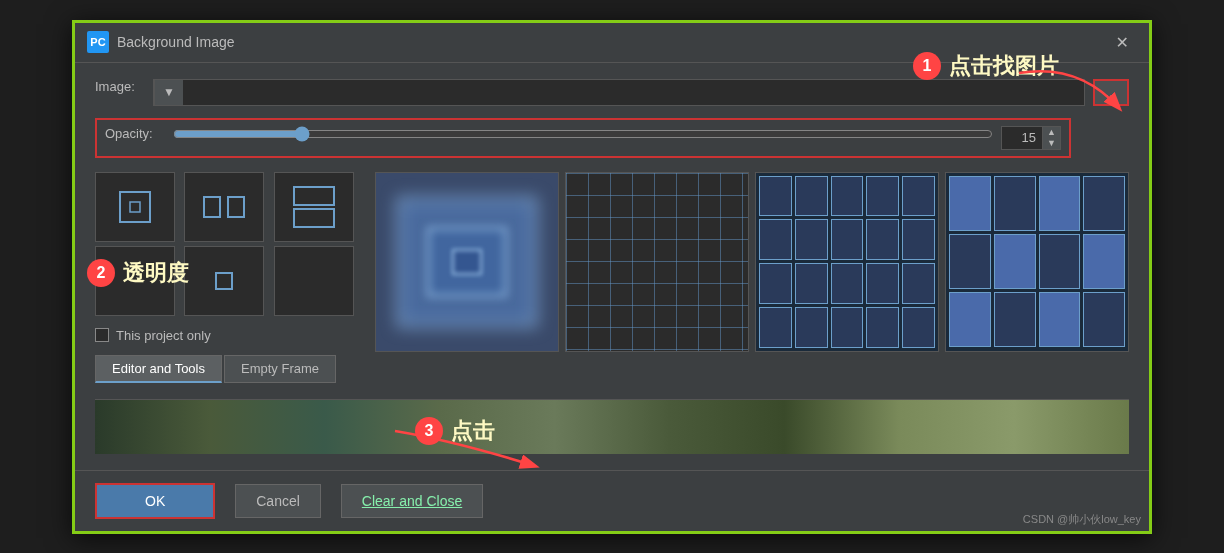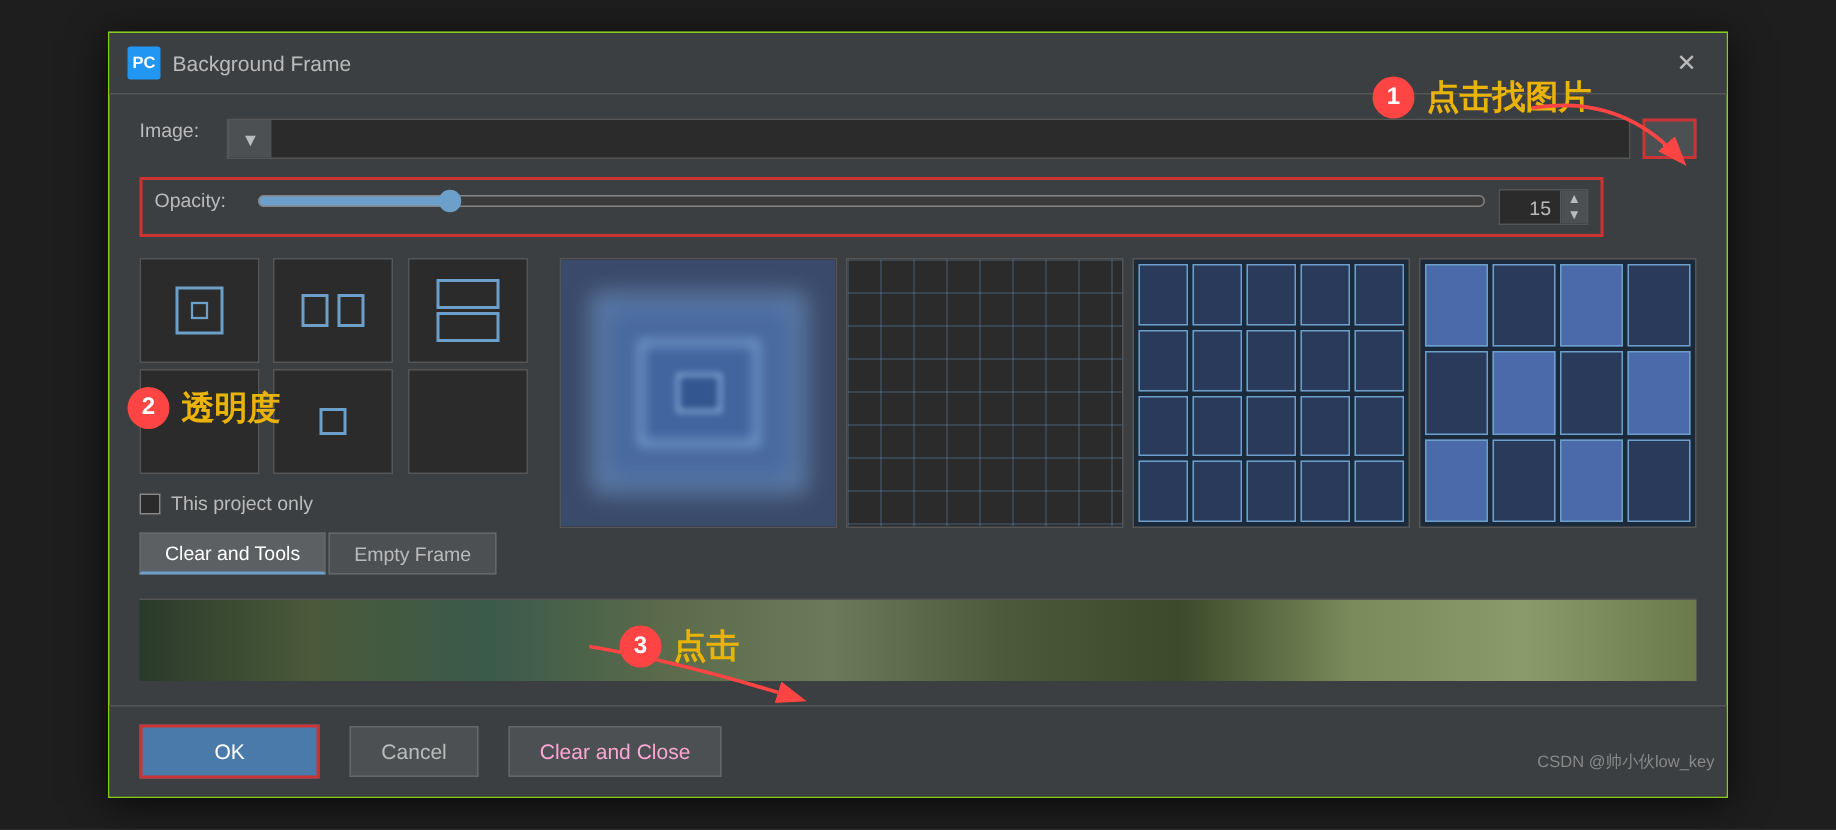--- a/index.html
+++ b/index.html
@@ -6,21 +6,21 @@
     body {
       background: #1e1e1e;
       font-family: 'Segoe UI', Arial, sans-serif;
       display: flex;
       align-items: center;
       justify-content: center;
       min-height: 100vh;
     }
     .dialog {
       background: #3c3f41;
-      border: 1px solid #84cc16;
+      border: 3px solid #84cc16;
       width: 1080px;
       min-height: 500px;
       position: relative;
       box-shadow: 0 4px 24px rgba(0,0,0,0.7);
     }
     .title-bar {
       background: #3c3f41;
       border-bottom: 1px solid #555;
       padding: 8px 12px;
       display: flex;
@@ -296,21 +296,21 @@
       justify-content: center;
       width: 28px;
       height: 28px;
       background: #ff4444;
       color: white;
       border-radius: 50%;
       font-size: 16px;
       font-weight: bold;
     }
     .annotation-text {
-      color: #eab308;
+      color: #fef9c3;
       font-size: 22px;
       font-weight: bold;
       text-align: right;
     }
     .annotation-chinese {
       font-family: 'Microsoft YaHei', Arial, sans-serif;
     }
 
     
     .arrow-annotation {
@@ -342,30 +342,31 @@
       border: 1px solid #666;
       color: #bbbbbb;
       cursor: pointer;
       padding: 8px 20px;
       font-size: 14px;
       min-width: 80px;
     }
     .clear-btn {
       background: #4c5052;
       border: 1px solid #666;
-      color: #f9a8d4;
+      color: #86efac;
       cursor: pointer;
       padding: 8px 20px;
       font-size: 14px;
       min-width: 120px;
+      text-decoration: underline;
     }
 
     .watermark {
       position: absolute;
-      bottom: 16px;
+      bottom: 4px;
       right: 8px;
       color: #888;
       font-size: 11px;
     }
 
     
     .overlay-container {
       position: absolute;
       top: 0; left: 0; right: 0; bottom: 0;
       pointer-events: none;
@@ -445,21 +446,21 @@
 </head>
 <body>
 
 <div class="dialog" style="position:relative;">
 
   <div class="title-bar">
     <div class="title-bar-left">
       <div class="app-icon">
         <span>PC</span>
       </div>
-      <span class="title-text">Background Frame</span>
+      <span class="title-text">Background Image</span>
     </div>
     <button class="close-btn">✕</button>
   </div>
 
   <div class="dialog-body">
 
     <div class="image-row">
       <span class="image-label">Image:</span>
       <div class="image-path-container">
         <button class="dropdown-btn">▼</button>
@@ -516,21 +517,21 @@
             
           </div>
         </div>
 
         <div class="checkbox-row">
           <input type="checkbox" class="checkbox-input" style="">
           <span class="checkbox-label">This project only</span>
         </div>
 
         <div class="tab-buttons">
-          <button class="tab-btn active">Clear and Tools</button>
+          <button class="tab-btn active">Editor and Tools</button>
           <button class="tab-btn">Empty Frame</button>
         </div>
       </div>
 
       <div class="right-panel">
 
         <div class="preview-box">
           <div class="blur-preview">
             <div class="blur-square-outer"></div>
             <div class="blur-square-inner"></div>

